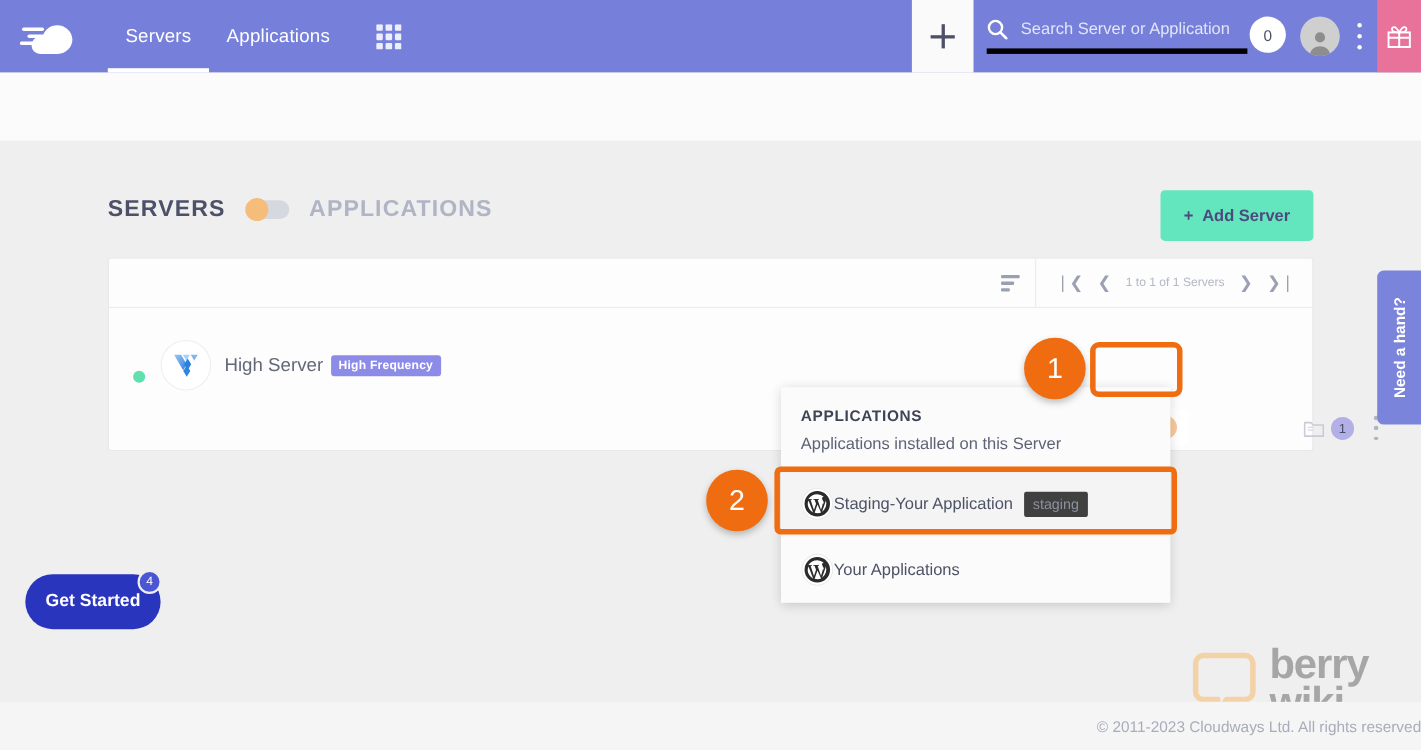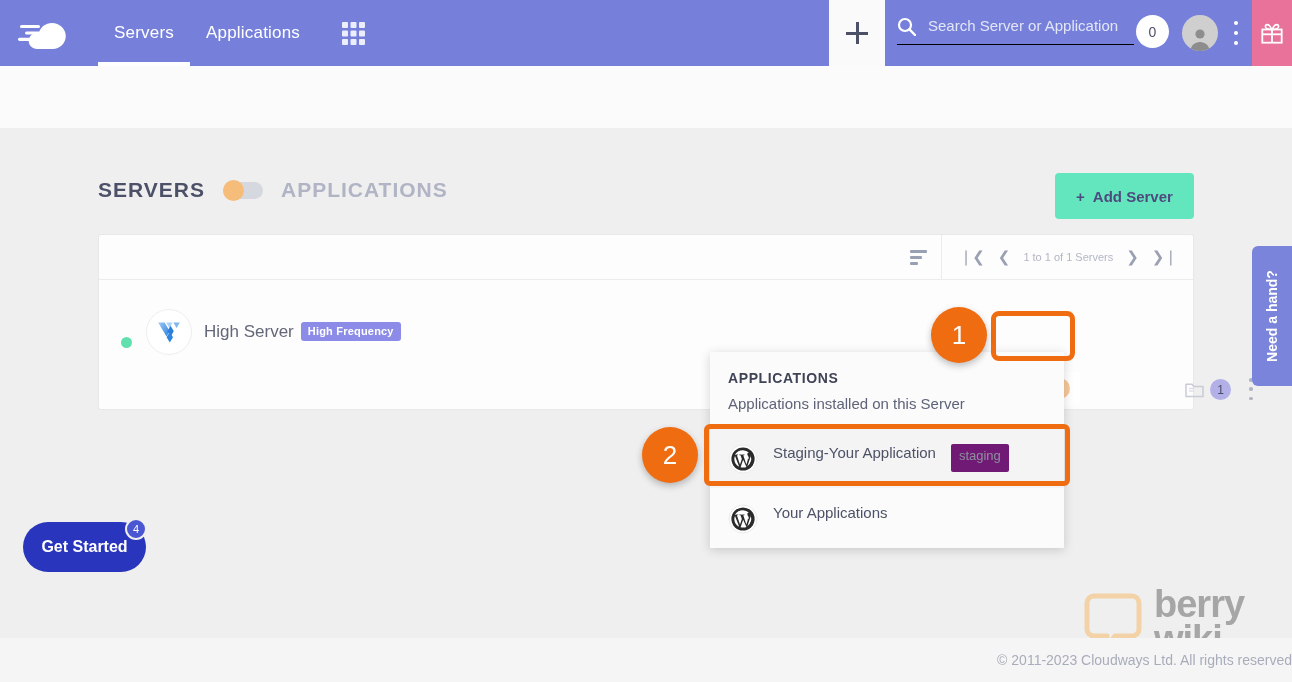--- a/index.html
+++ b/index.html
@@ -36,22 +36,22 @@
     display: flex; align-items: center; justify-content: center; cursor: pointer;
   }
   .plus-tile::before, .plus-tile::after {
     content: ""; position: absolute; background: #4d5168;
   }
   .plus-tile::before { width: 22px; height: 3px; }
   .plus-tile::after  { width: 3px; height: 22px; }
 
   .search-box {
     position: absolute; left: 897px; top: 17px;
-    width: 237px; display: flex; align-items: flex-start;
-    border-bottom: 1px solid #000000; padding-bottom: 8px;
+    width: 237px; display: flex; align-items: center;
+    border-bottom: 5px solid #000000; padding-bottom: 8px;
   }
   .search-box input {
     background: transparent; border: 0; outline: none;
     color: #ffffff; font-size: 15px; width: 200px;
     font-family: "Liberation Sans", sans-serif;
   }
   .search-box input::placeholder { color: #e2e5f7; opacity: 1; }
 
   .count-pill {
     position: absolute; left: 1136px; top: 15px;
@@ -192,27 +192,27 @@
   
   .dropdown {
     position: absolute; top: 352px; left: 710px;
     width: 354px; background: #fbfbfb;
     box-shadow: 0 2px 10px rgba(0,0,0,.17);
   }
   .dd-head { padding: 18px 18px 16px; }
   .dd-title { font-size: 14px; font-weight: bold; letter-spacing: .6px; color: #3f4356; }
   .dd-sub { margin-top: 9px; font-size: 15px; color: #5e6377; }
   .dd-item {
-    height: 60px; display: flex; gap: 15px;
+    height: 60px; display: flex; align-items: center; 
     padding: 16px 18px; cursor: pointer;
   }
   .dd-item.sel { background: #f4f4f4; }
   .dd-label { font-size: 15px; color: #4d5266; }
   .stg-tag {
-    background: #701a75; color: #8c909e;
+    margin-left: 10px; background: #404040; color: #8c909e;
     font-size: 13px; padding: 4px 8px; border-radius: 2px;
   }
   .dd-highlight {
     position: absolute; left: 704px; top: 424px;
     width: 366px; height: 62px; border: 5px solid #ef6c10;
     border-radius: 6px; pointer-events: none;
   }
 
   
   .callout {

